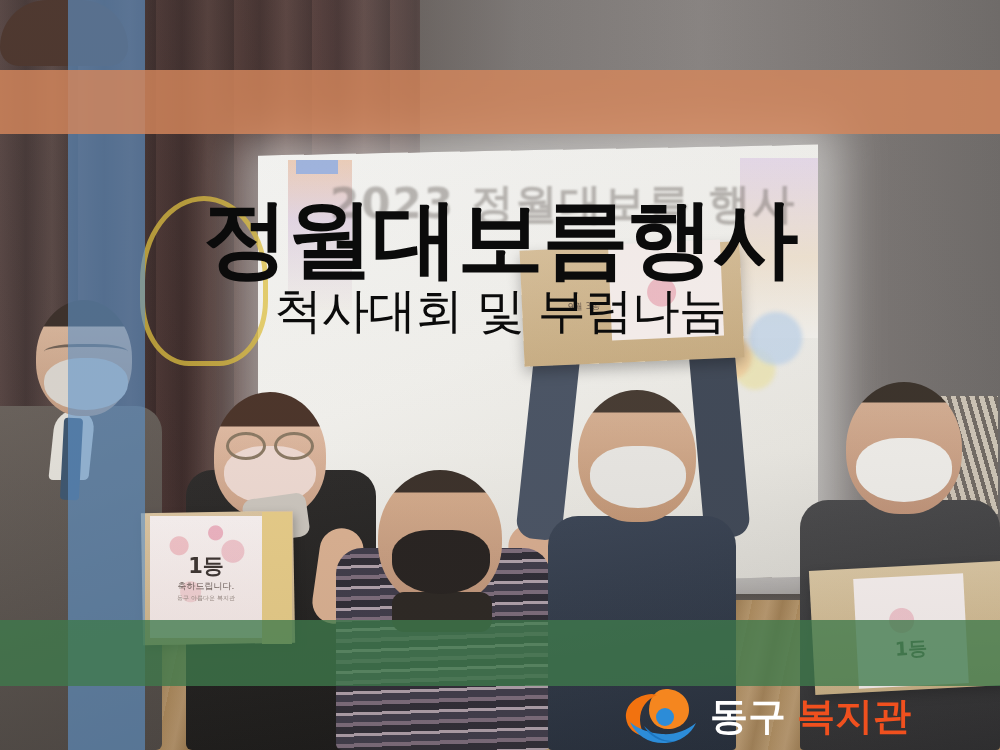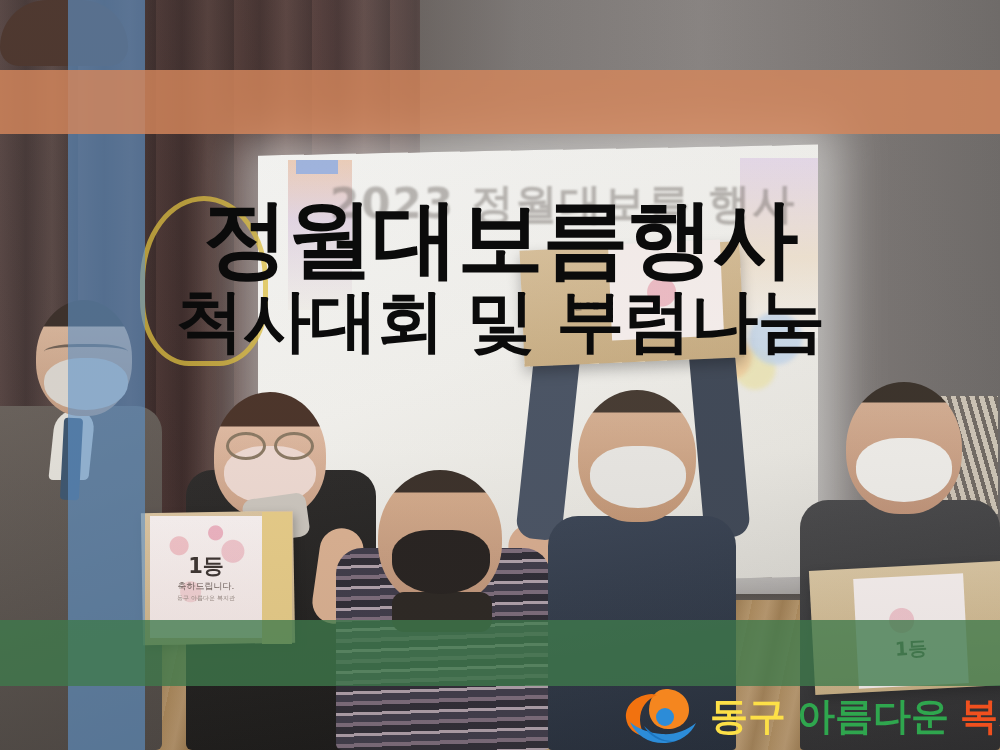--- a/index.html
+++ b/index.html
@@ -204,39 +204,39 @@
   .titles {
     position: absolute; left: 0; top: 180px; width: 1000px;
     text-align: center; color: #0b0b0b;
     font-family: "DejaVu Sans", "Liberation Sans", sans-serif;
   }
   .title-1 {
     font-size: 86px; font-weight: 700; line-height: 1.0;
     letter-spacing: -1px; margin: 0 0 4px 0;
   }
   .title-2 {
-    font-size: 68px; font-weight: 700; line-height: 1.05;
+    font-size: 48px; font-weight: 400; line-height: 1.05;
     letter-spacing: -1px; margin: 0;
   }
   .title-3 {
     font-size: 44px; font-weight: 700; line-height: 1.1;
     margin: 36px 0 0 0;
   }
 
   
   .logo {
     position: absolute; left: 622px; top: 686px;
     display: flex; align-items: center; gap: 10px;
   }
   .logo-mark { position: relative; width: 78px; height: 60px; flex: 0 0 78px; }
   .logo-text {
     font-size: 38px; font-weight: 700; letter-spacing: 0px;
     display: flex; align-items: baseline; gap: 11px; white-space: nowrap;
   }
-  .lt-blue   { color: #fde047; font-family: Liberation Mono, monospace; }
+  .lt-blue   { color: #ffffff; font-family: Liberation Mono, monospace; }
   .lt-green  { color: #2FA64E; }
   .lt-orange { color: #F0501E; }
 </style>
 </head>
 <body>
 
 <div id="stage">
 
   <div class="photo">
     <div class="bg-base"></div>
@@ -330,18 +330,17 @@
       <svg viewBox="0 0 78 60" width="78" height="60" aria-hidden="true">
         <path d="M44 3 C57 3 67 12 67 24 C67 35 58 43 46 43 C35 43 27 35 27 24 C27 12 34 3 44 3 Z" fill="#F5861F"></path>
         <path d="M30 8 C14 9 3 19 4 32 C5 42 13 49 23 50 C20 45 18 40 18 34 C18 22 25 13 35 9 Z" fill="#F2720F"></path>
         <path d="M8 36 C14 50 28 58 44 57 C58 56 69 48 74 37 C64 45 52 49 40 48 C27 47 16 43 8 36 Z" fill="#2C8CD8"></path>
         <path d="M22 40 C28 52 42 58 56 55 C46 56 36 53 29 46 Z" fill="#1C74BE"></path>
         <circle cx="43" cy="31" r="9" fill="#2C8CD8"></circle>
       </svg>
     </span>
     <span class="logo-text">
       <span class="lt-blue">동구</span>
-      <span class="lt-green">아름다운</span>
       <span class="lt-orange">복지관</span>
     </span>
   </div>
 
 </div>
 
 </body></html>

